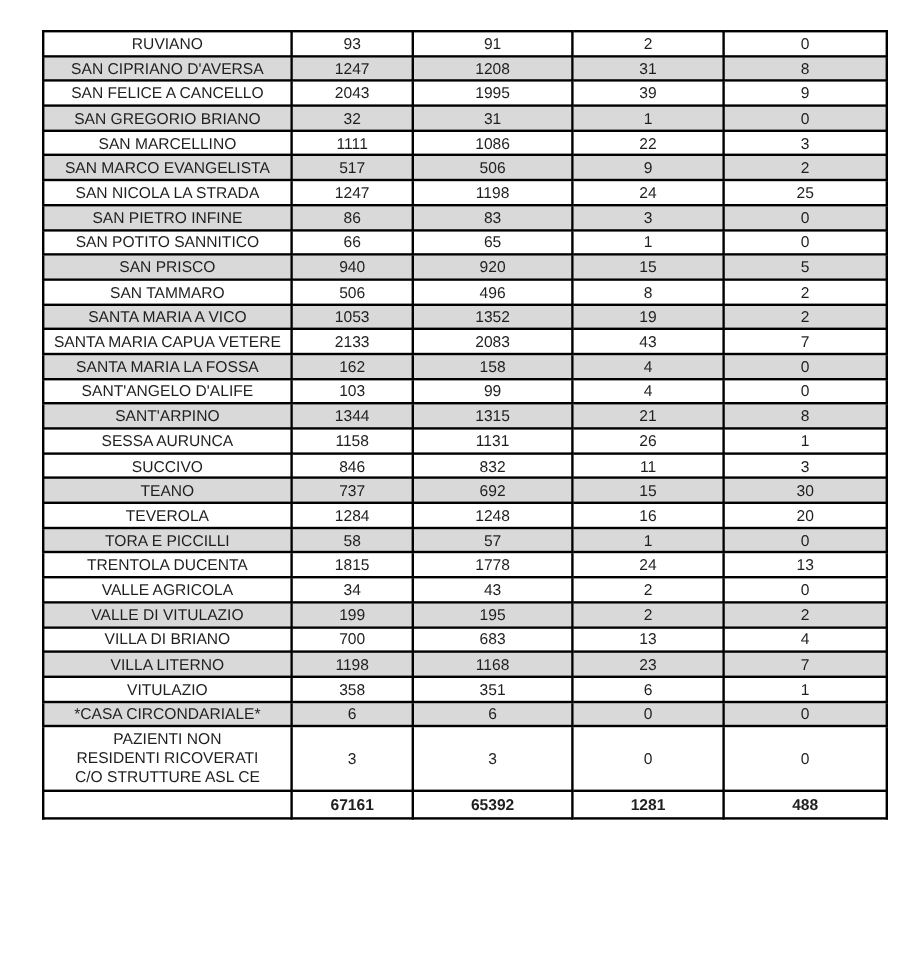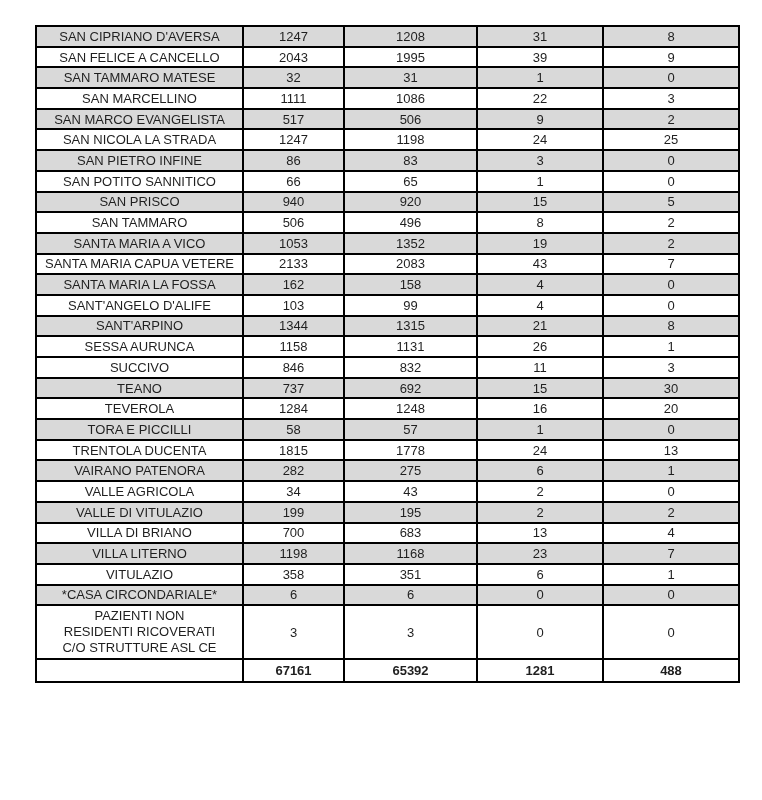--- a/index.html
+++ b/index.html
@@ -52,36 +52,43 @@
 <div class="page">
   <table class="muni-table">
     <colgroup>
       <col style="width:207px">
       <col style="width:101px">
       <col style="width:133px">
       <col style="width:126px">
       <col style="width:136px">
     </colgroup>
     <tbody id="rows">
+        <tr class="r">
+          <td class="name">RUVIANO</td>
+          <td>93</td>
+          <td>91</td>
+          <td>2</td>
+          <td>0</td>
+        </tr>
         <tr class="r shaded">
           <td class="name">SAN CIPRIANO D'AVERSA</td>
           <td>1247</td>
           <td>1208</td>
           <td>31</td>
           <td>8</td>
         </tr>
         <tr class="r">
           <td class="name">SAN FELICE A CANCELLO</td>
           <td>2043</td>
           <td>1995</td>
           <td>39</td>
           <td>9</td>
         </tr>
         <tr class="r shaded">
-          <td class="name">SAN TAMMARO MATESE</td>
+          <td class="name">SAN GREGORIO BRIANO</td>
           <td>32</td>
           <td>31</td>
           <td>1</td>
           <td>0</td>
         </tr>
         <tr class="r">
           <td class="name">SAN MARCELLINO</td>
           <td>1111</td>
           <td>1086</td>
           <td>22</td>
@@ -198,27 +205,20 @@
           <td>57</td>
           <td>1</td>
           <td>0</td>
         </tr>
         <tr class="r">
           <td class="name">TRENTOLA DUCENTA</td>
           <td>1815</td>
           <td>1778</td>
           <td>24</td>
           <td>13</td>
-        </tr>
-        <tr class="r shaded">
-          <td class="name">VAIRANO PATENORA</td>
-          <td>282</td>
-          <td>275</td>
-          <td>6</td>
-          <td>1</td>
         </tr>
         <tr class="r">
           <td class="name">VALLE AGRICOLA</td>
           <td>34</td>
           <td>43</td>
           <td>2</td>
           <td>0</td>
         </tr>
         <tr class="r shaded">
           <td class="name">VALLE DI VITULAZIO</td>

